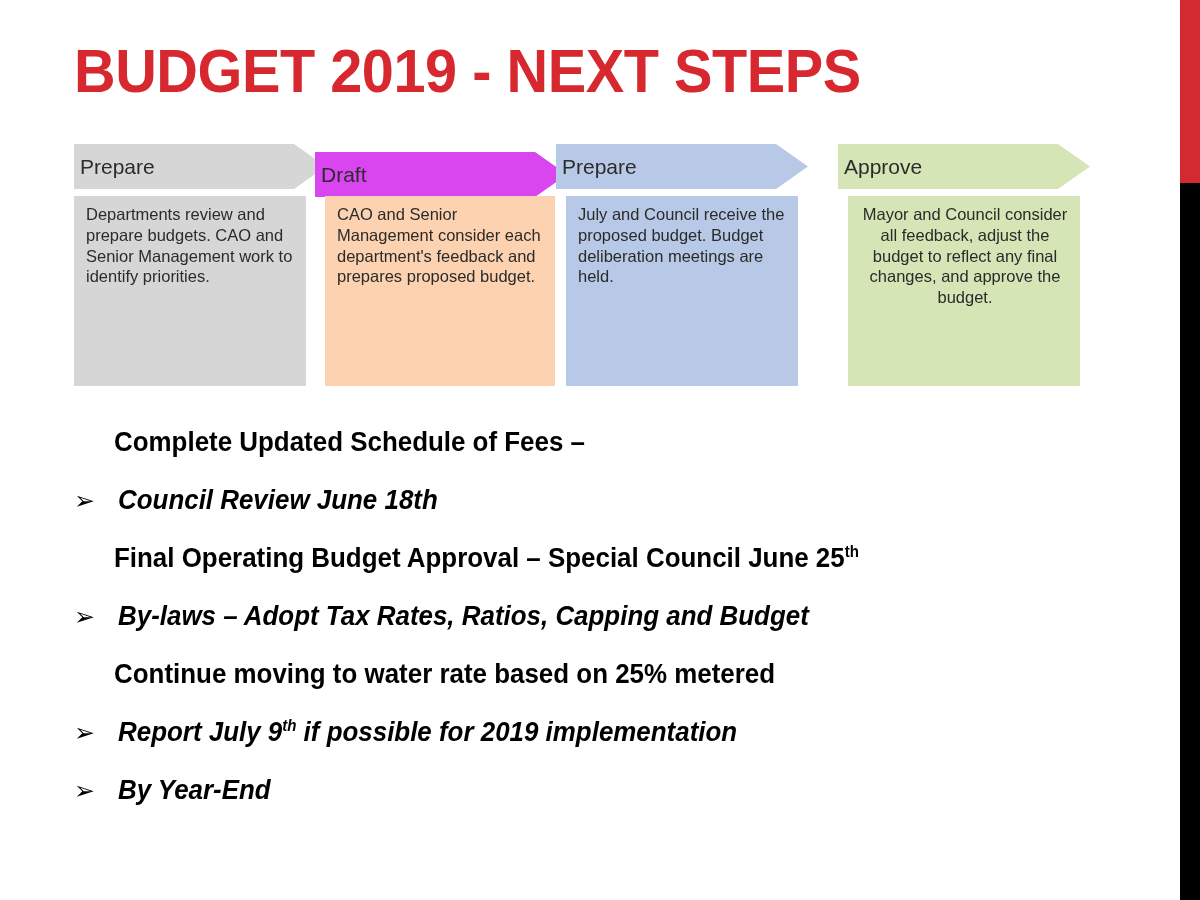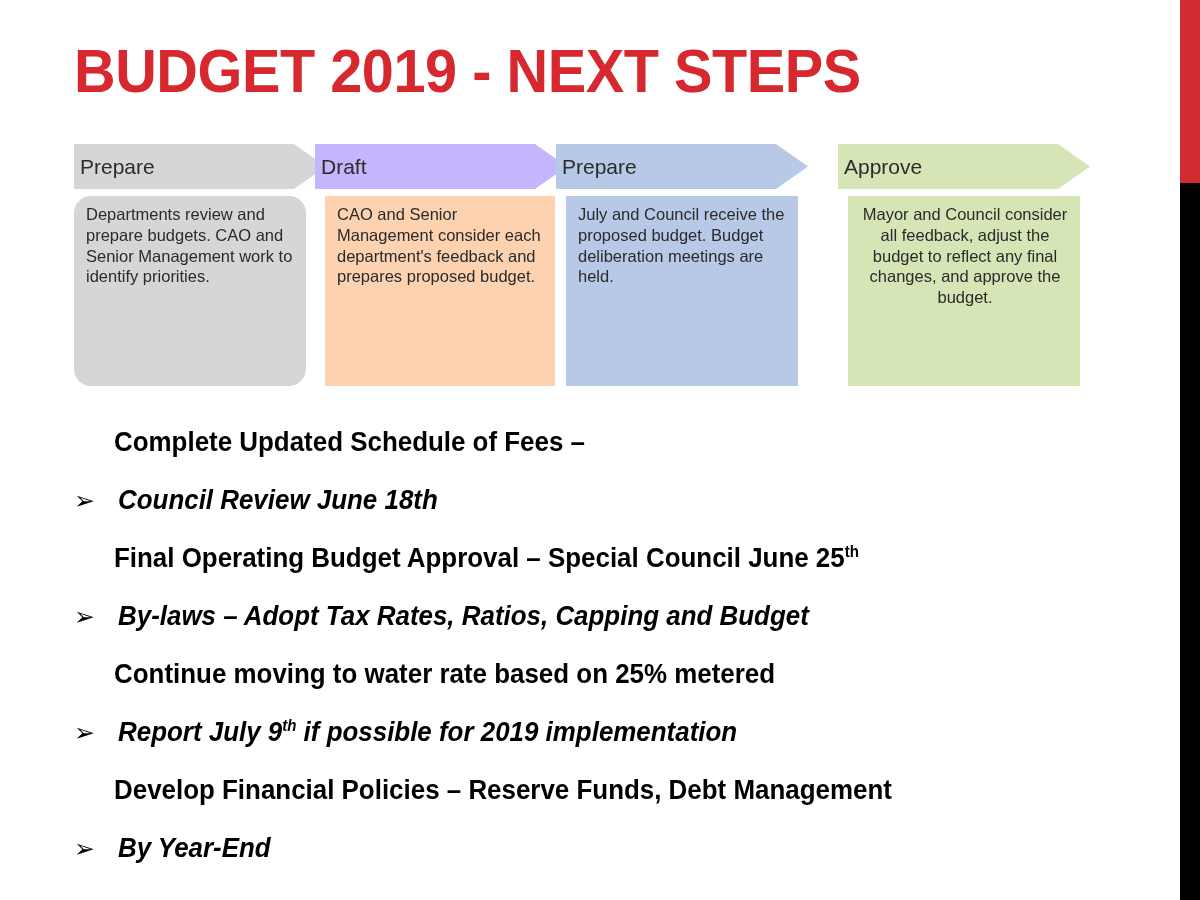--- a/index.html
+++ b/index.html
@@ -93,28 +93,29 @@
     color: #2b2b2b;
   }
 
   
   #stage-prepare { left: 0; width: 252px; }
   #stage-prepare .stage-header {
     width: 252px;
     background: #d6d6d6;
     clip-path: polygon(0 0, 220px 0, 252px 50%, 220px 100%, 0 100%);
   }
-  #stage-prepare .stage-body { width: 232px; background: #d6d6d6; border-radius: 17px; }
+  #stage-prepare .stage-body { width: 232px; background: #d6d6d6; }
 
   
   #stage-draft { left: 241px; width: 252px; }
   #stage-draft .stage-header {
     width: 252px;
-    background: #c4b5fd;
-    clip-path: polygon(0 0, 220px 0, 252px 50%, 220px 100%, 0 100%);
+    background: #d946ef;
+    clip-path: polygon(0 0, 220px 0, 252px 50%, 220px 100%, 0 100%);
+    margin-top: 8px;
   }
   #stage-draft .stage-body { left: 10px; width: 230px; background: #fcd2b0; }
 
   
   #stage-review { left: 482px; width: 252px; }
   #stage-review .stage-header {
     width: 252px;
     background: #b7c9e6;
     clip-path: polygon(0 0, 220px 0, 252px 50%, 220px 100%, 0 100%);
   }
@@ -236,23 +237,19 @@
   <div class="bullet-row level-1">
     <span class="bullet-marker hidden"></span>
     <span class="bullet-text">Continue moving to water rate based on 25% metered</span>
   </div>
 
   <div class="bullet-row level-2">
     <span class="bullet-marker">➢</span>
     <span class="bullet-text"><span>Report July 9</span><sup>th</sup><span> if possible for 2019 implementation</span></span>
   </div>
 
-  <div class="bullet-row level-1">
-    <span class="bullet-marker hidden"></span>
-    <span class="bullet-text">Develop Financial Policies – Reserve Funds, Debt Management</span>
-  </div>
 
   <div class="bullet-row level-2">
     <span class="bullet-marker">➢</span>
     <span class="bullet-text">By Year-End</span>
   </div>
 
 </div>
 
 </body></html>

